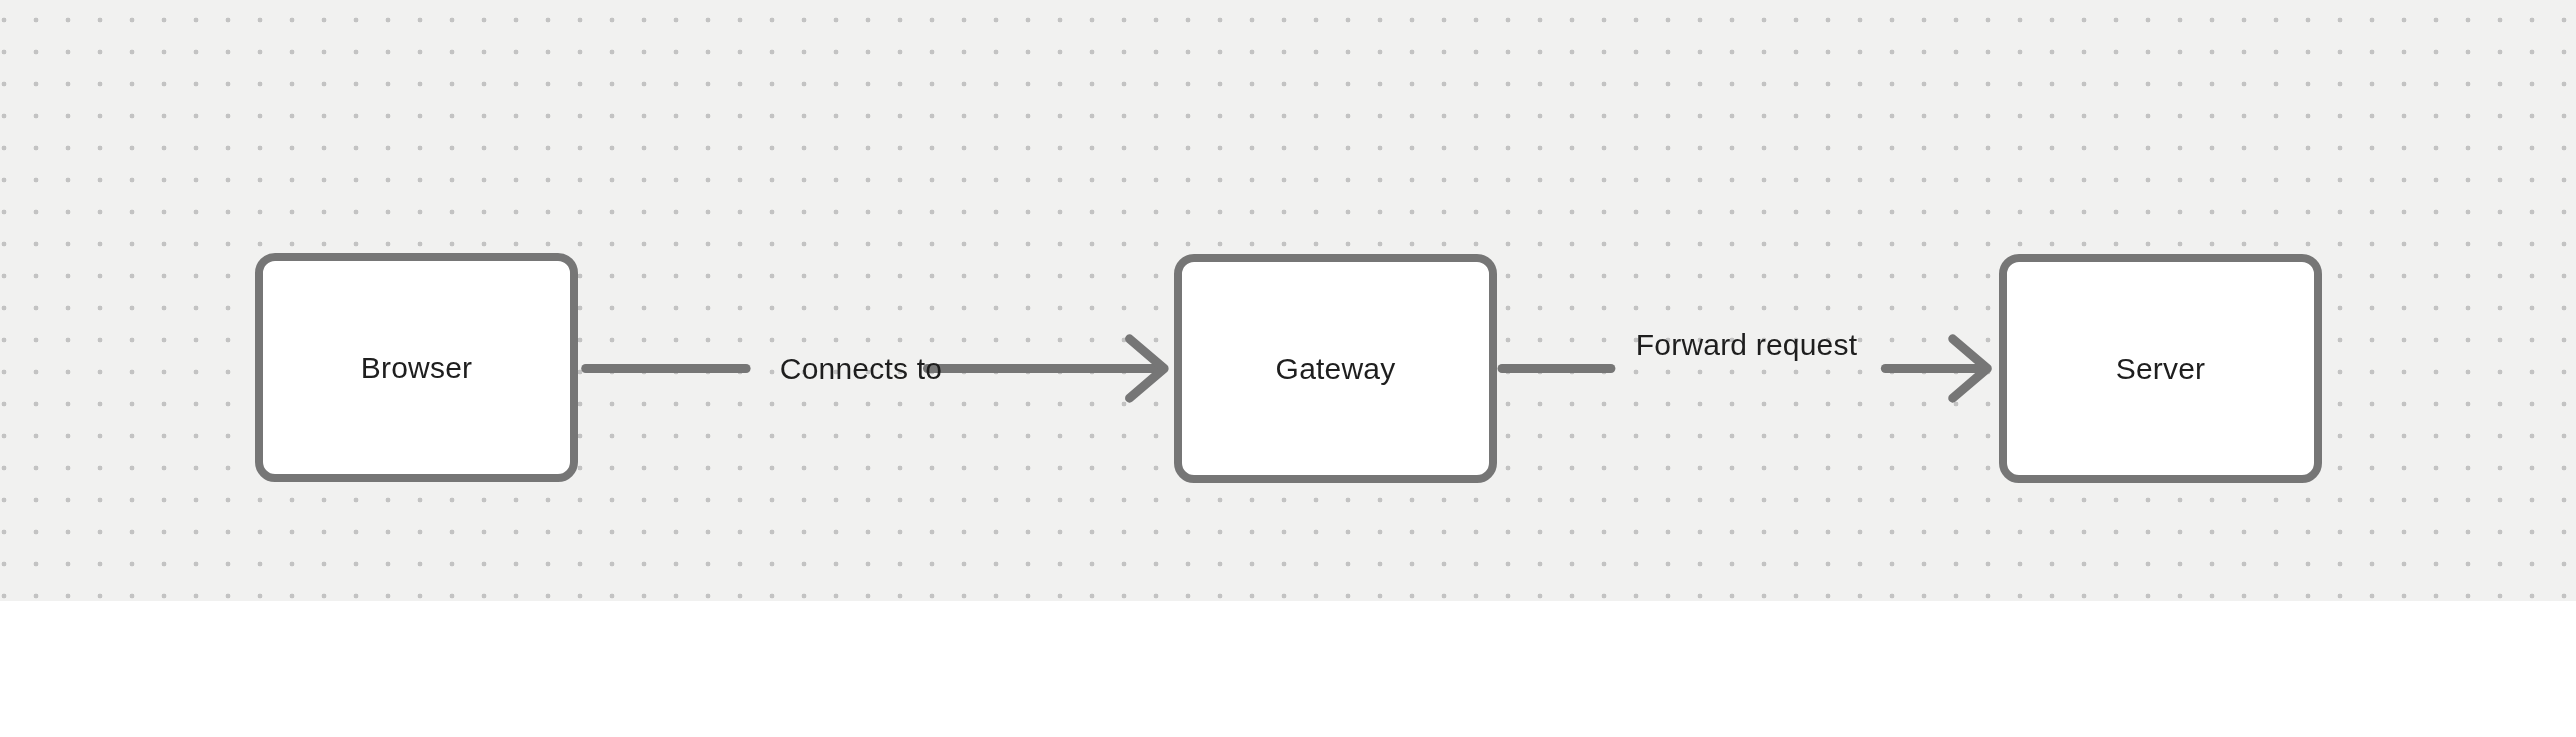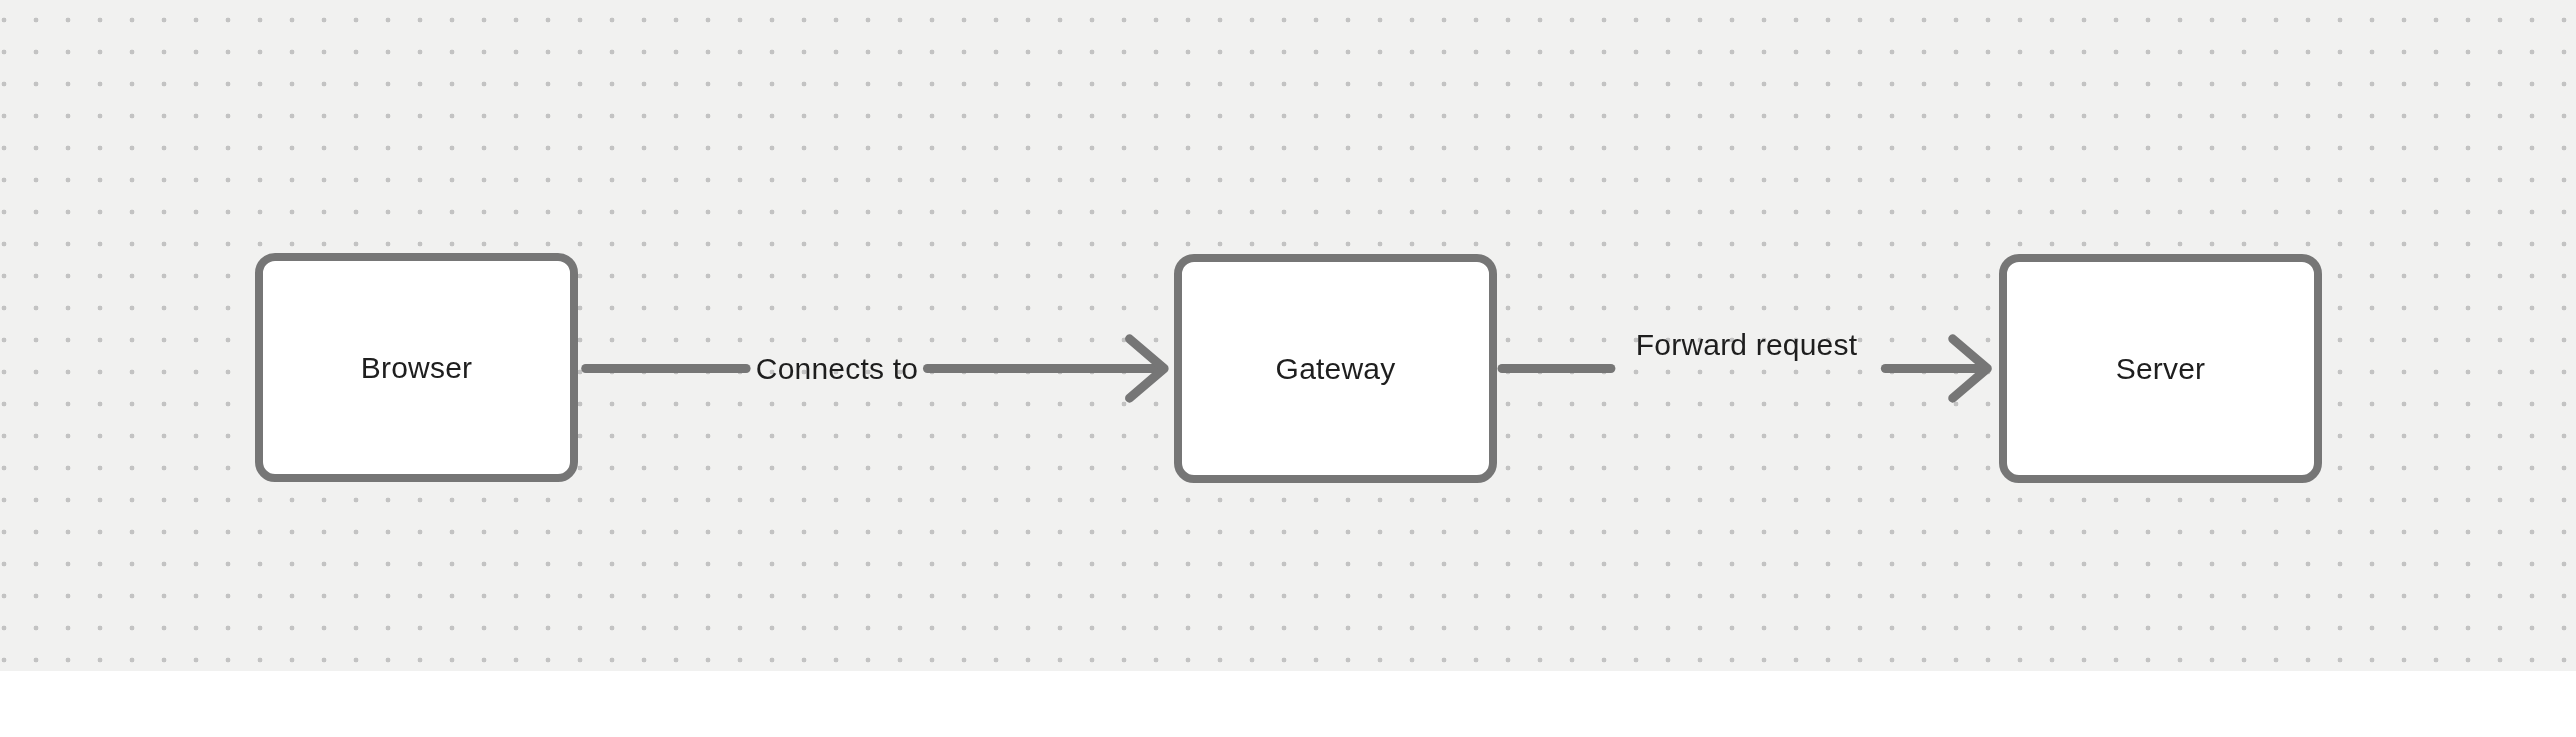--- a/index.html
+++ b/index.html
@@ -3,21 +3,21 @@
 <meta charset="utf-8">
 <style>
   html, body {
     margin: 0;
     padding: 0;
     font-family: "Liberation Sans", "DejaVu Sans", sans-serif;
   }
   .canvas {
     position: relative;
     width: 2576px;
-    height: 671px;
+    height: 601px;
     overflow: hidden;
     background-color: #f1f1f0;
     background-image: radial-gradient(circle, #c3c3c3 2.4px, rgba(0,0,0,0) 2.6px);
     background-size: 32px 32px;
     background-position: -12px 4px;
   }
   .connector-svg {
     position: absolute;
     left: 0;
     top: 0;
@@ -44,21 +44,21 @@
   .node-server  { left: 1999px; top: 254px; }
 
   .edge-label {
     position: absolute;
     text-align: center;
     font-size: 30px;
     color: #1e1e1e;
     letter-spacing: 0.2px;
   }
   .edge-label-1 {
-    left: 728px;
+    left: 752px;
     top: 347px;
     width: 218px;
     line-height: 44px;
     text-align: center;
   }
   .edge-label-2 {
     left: 1588px;
     top: 323px;
     width: 317px;
     line-height: 43px;

